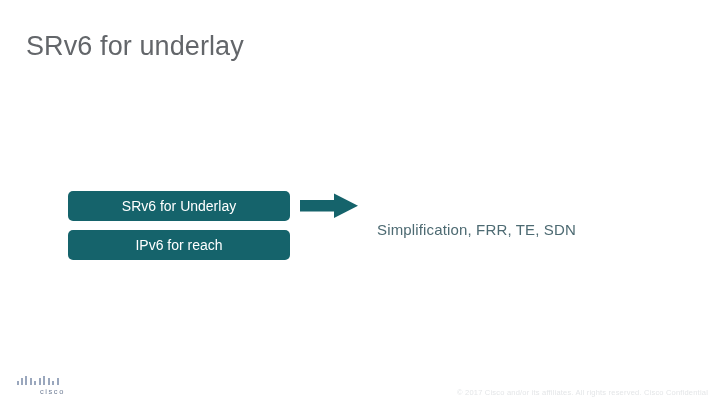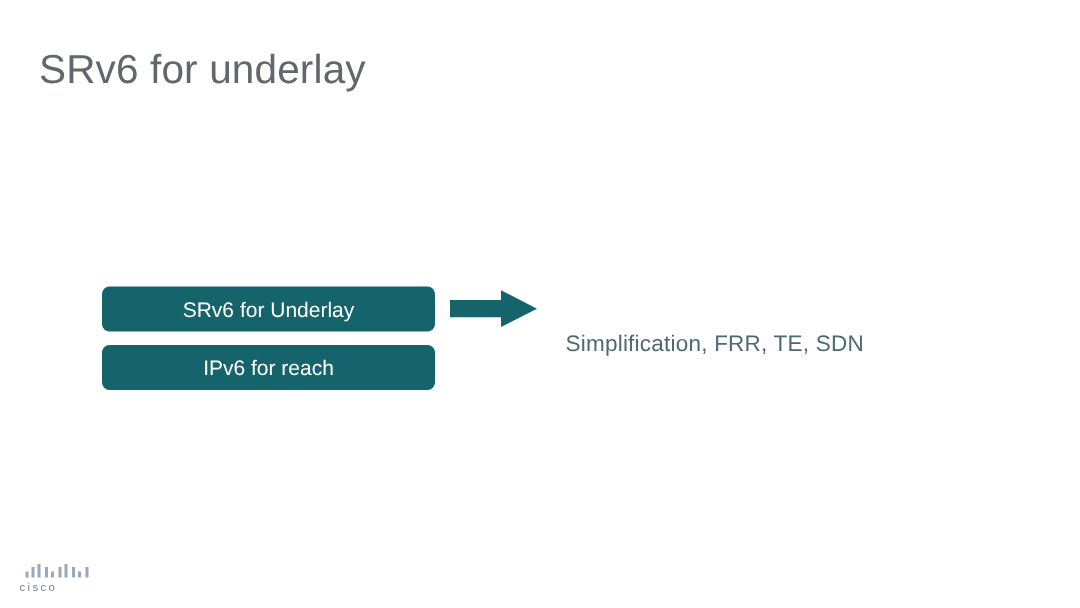--- a/index.html
+++ b/index.html
@@ -99,21 +99,21 @@
   }
   #cisco-bars i {
     position: absolute;
     bottom: 0;
     width: 2px;
     background: #9aa7bd;
     display: block;
   }
   #cisco-wordmark {
     margin-top: 2px;
-    text-align: left;
+    text-align: right;
     font-size: 7.5px;
     letter-spacing: 1.6px;
     color: #6f7d95;
     font-family: "Liberation Sans", sans-serif;
   }
   #footer-copyright {
     position: absolute;
     right: 12px;
     top: 388px;
     font-size: 7.5px;
@@ -155,14 +155,15 @@
       <i style="left:17px; height:4px;"></i>
       <i style="left:22px; height:7px;"></i>
       <i style="left:26px; height:9px;"></i>
       <i style="left:31px; height:7px;"></i>
       <i style="left:35px; height:4px;"></i>
       <i style="left:40px; height:7px;"></i>
     </div>
     <div id="cisco-wordmark">cisco</div>
   </div>
 
+  <div id="footer-copyright">© 2017  Cisco and/or its affiliates. All rights reserved.   Cisco Confidential</div>
 
 </div>
 
 </body></html>

